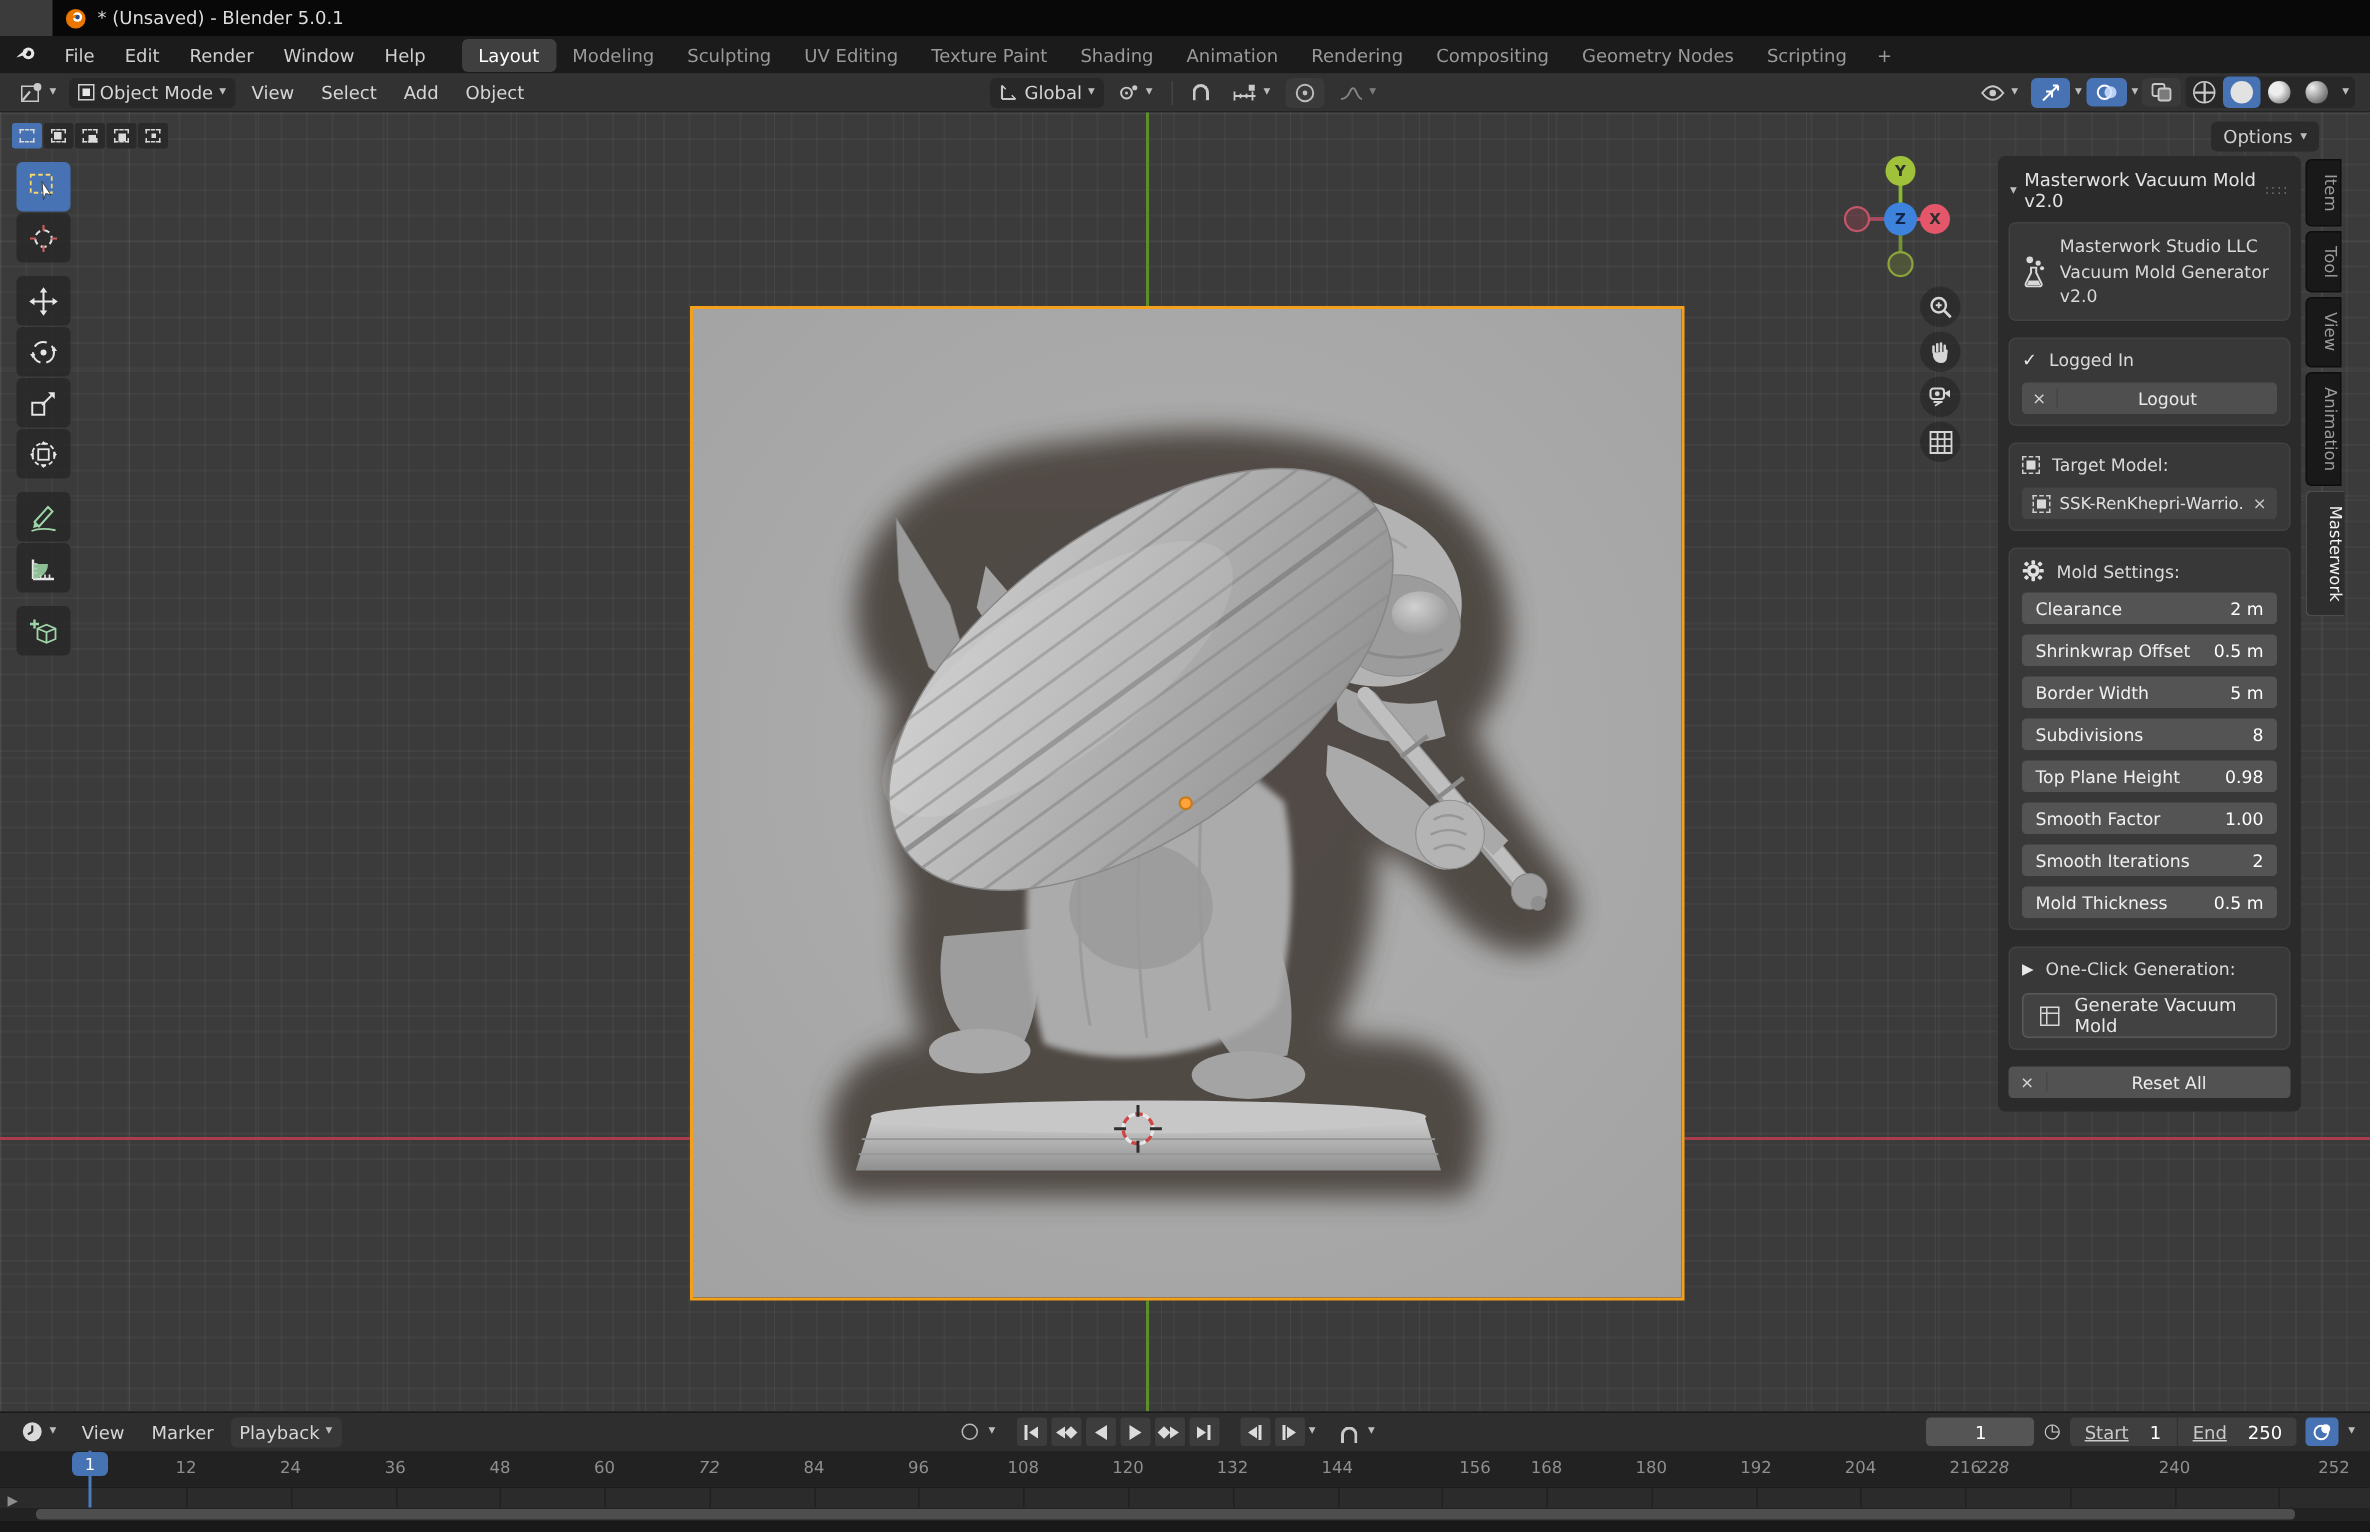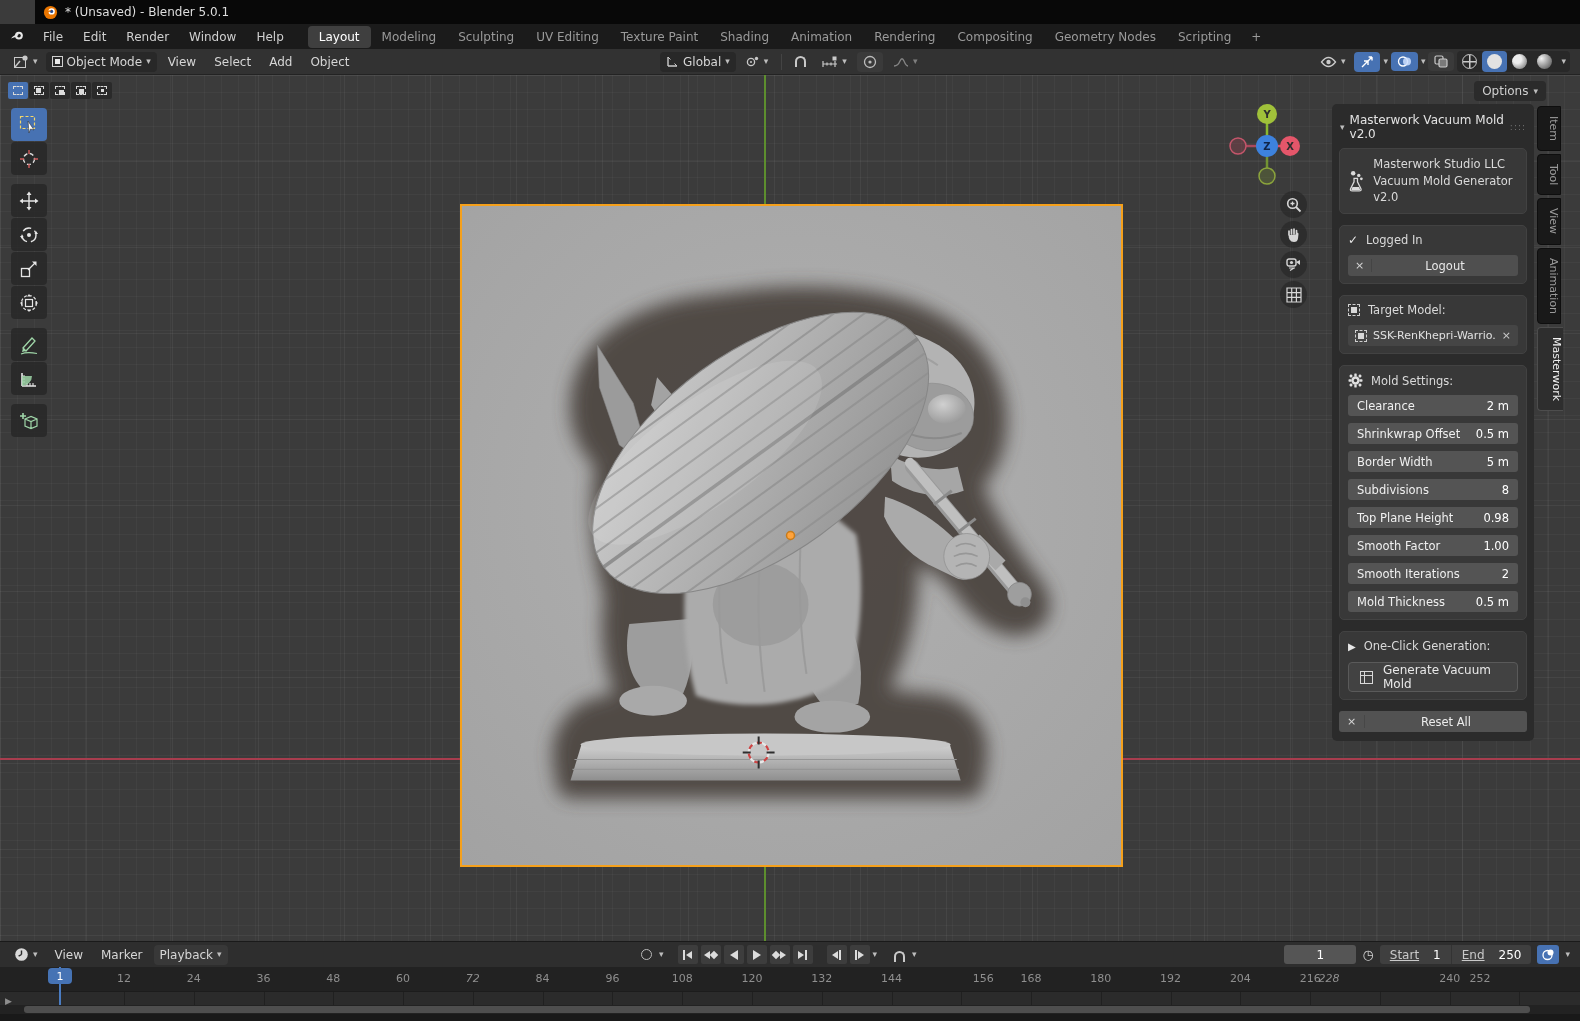--- a/index.html
+++ b/index.html
@@ -787,21 +787,21 @@
       <span class="tick" style="left: 821.726px;">132</span>
       <span class="tick" style="left: 891.502px;">144</span>
       <span class="tick" style="left: 961.279px; margin-left: 22px;">156</span>
       <span class="tick" style="left: 1031.05px;">168</span>
       <span class="tick" style="left: 1100.83px;">180</span>
       <span class="tick" style="left: 1170.61px;">192</span>
       <span class="tick" style="left: 1240.38px;">204</span>
       <span class="tick" style="left: 1310.16px;">216</span>
       <span class="tick" style="left: 1329px; font-style: italic;">228</span>
       <span class="tick" style="left: 1449.71px;">240</span>
-      <span class="tick" style="left: 1480px;">252</span>
+      <span class="tick" style="left: 1556px;">252</span>
     </div>
   <div id="channels">
 
   <span class="chline" style="left: 123.962px;"></span>
       <span class="chline" style="left: 193.738px;"></span>
       <span class="chline" style="left: 263.514px;"></span>
       <span class="chline" style="left: 333.291px;"></span>
       <span class="chline" style="left: 403.067px;"></span>
       <span class="chline" style="left: 472.844px;"></span>
       <span class="chline" style="left: 542.62px;"></span>

